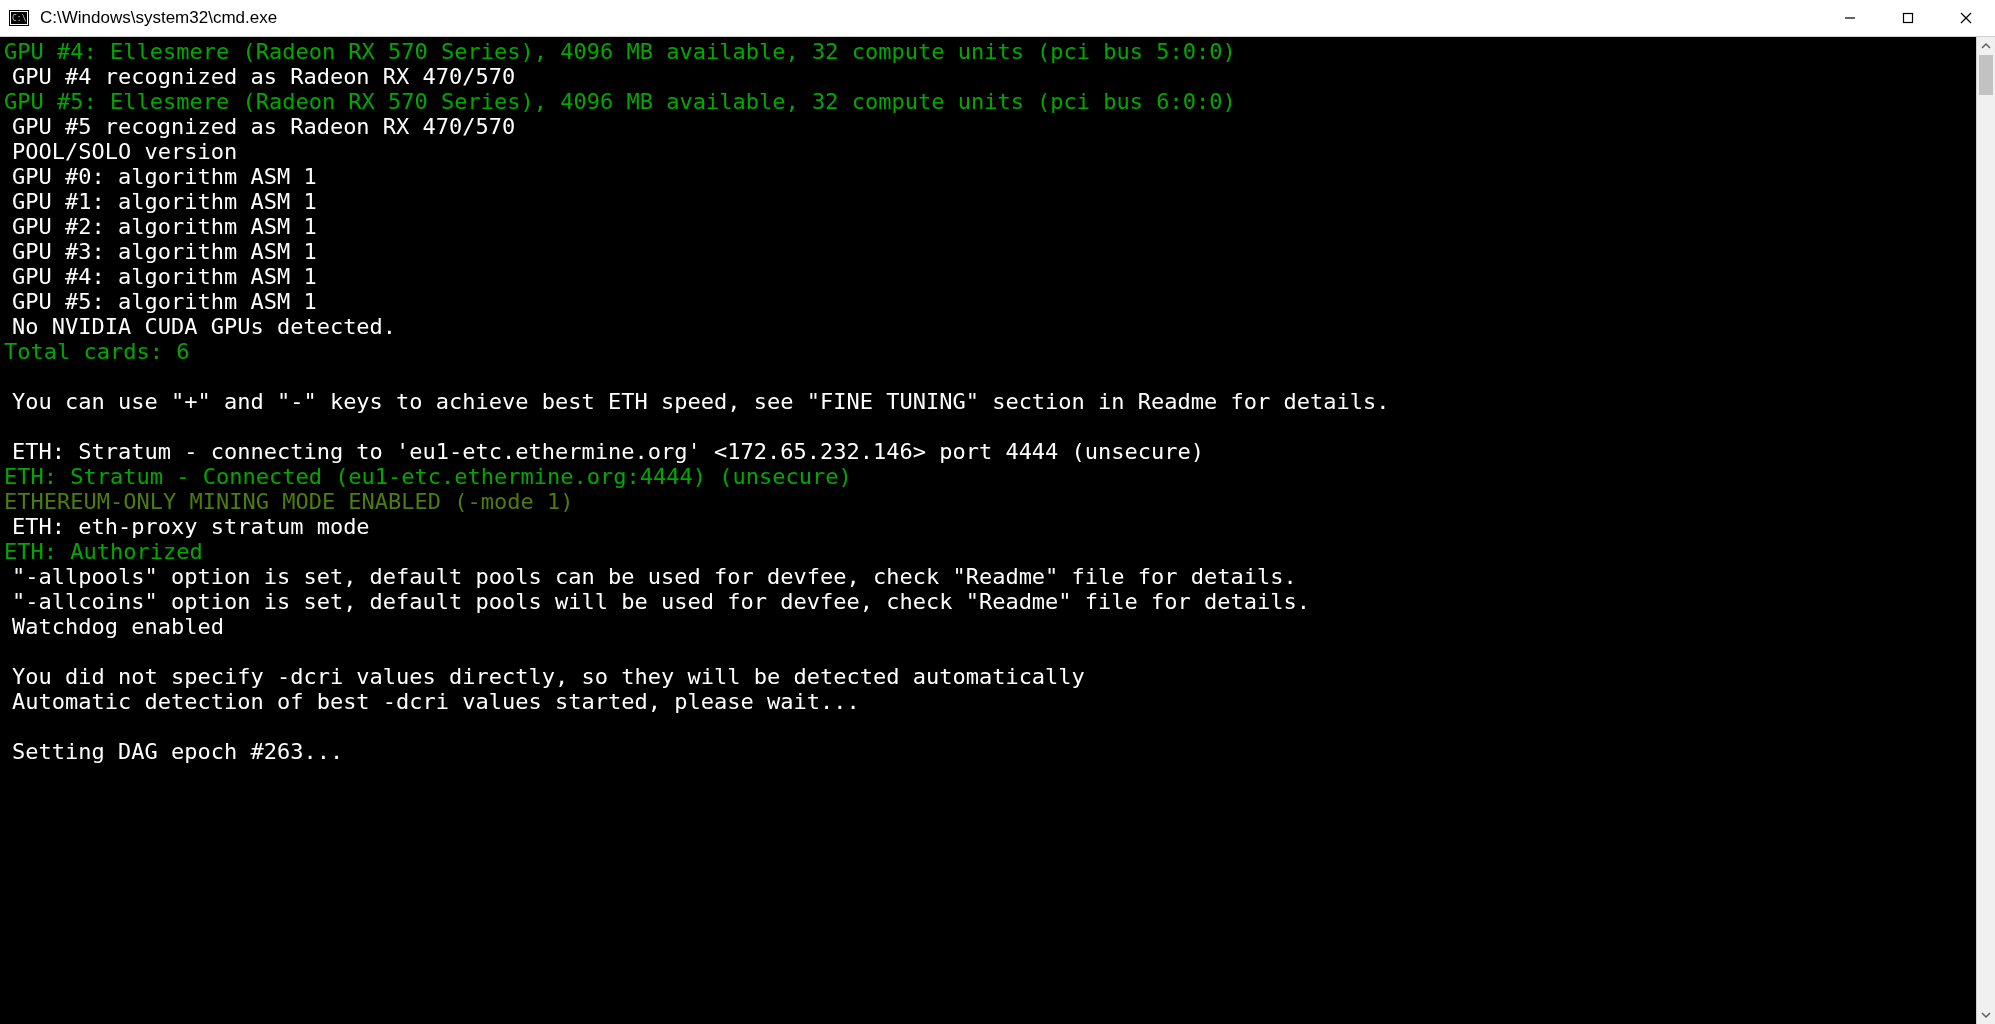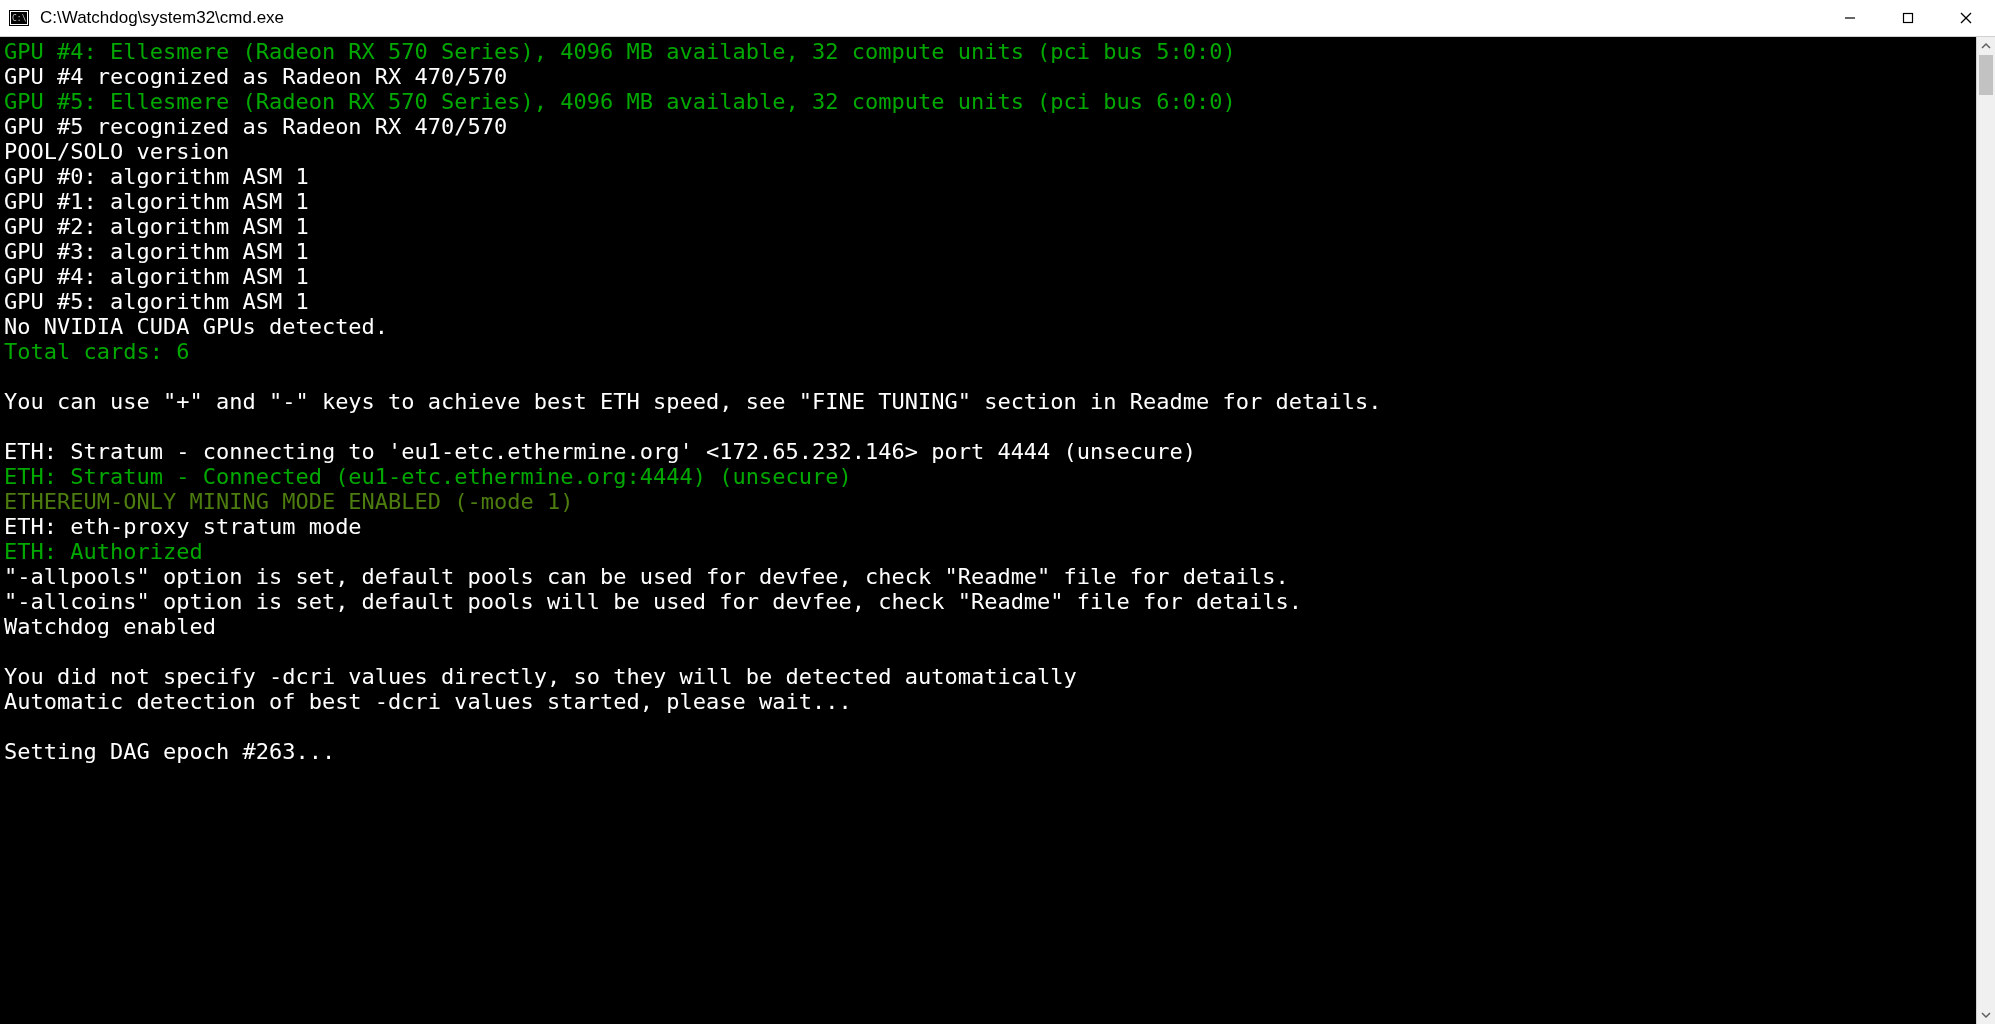--- a/index.html
+++ b/index.html
@@ -65,21 +65,21 @@
     color: #ffffff;
     font-family: Consolas, "Lucida Console", monospace;
     font-size: 22px;
     line-height: 25px;
     padding: 2px 20px 4px 4px;
     white-space: pre;
     overflow: hidden;
   }
   .terminal .green { color: #00a800; }
   .terminal .cyan  { color: #4d7c0f; }
-  .terminal .white { color: #ffffff; }
+  .terminal .white { color: #ffffff; margin-left: 8px; }
   .scrollbar {
     width: 18px;
     background: #f0f0f0;
     display: flex;
     flex-direction: column;
     border-left: 1px solid #d0d0d0;
   }
   .scrollbar .sb-btn {
     height: 18px;
     display: flex;
@@ -109,21 +109,21 @@
 <div class="window">
   <div class="titlebar">
     <span class="app-icon">
       <svg width="20" height="16" viewBox="0 0 20 16">
         <rect x="0" y="0" width="20" height="16" fill="#000"></rect>
         <rect x="1" y="1" width="18" height="14" fill="#fff"></rect>
         <rect x="2" y="2" width="16" height="12" fill="#000"></rect>
         <text x="3" y="11" font-family="Consolas,monospace" font-size="8" fill="#c0c0c0">C:\</text>
       </svg>
     </span>
-    <span class="title-text">C:\Watchdog\system32\cmd.exe</span>
+    <span class="title-text">C:\Windows\system32\cmd.exe</span>
     <span class="spacer"></span>
     <div class="win-controls">
       <div class="win-btn">
         <svg width="12" height="12" viewBox="0 0 12 12">
             <line x1="1" y1="6" x2="11" y2="6" stroke="#000" stroke-width="1.2"></line>
           </svg>
       </div>
       <div class="win-btn">
         <svg width="12" height="12" viewBox="0 0 12 12">
             <rect x="1.5" y="1.5" width="9" height="9" fill="none" stroke="#000" stroke-width="1.2"></rect>

